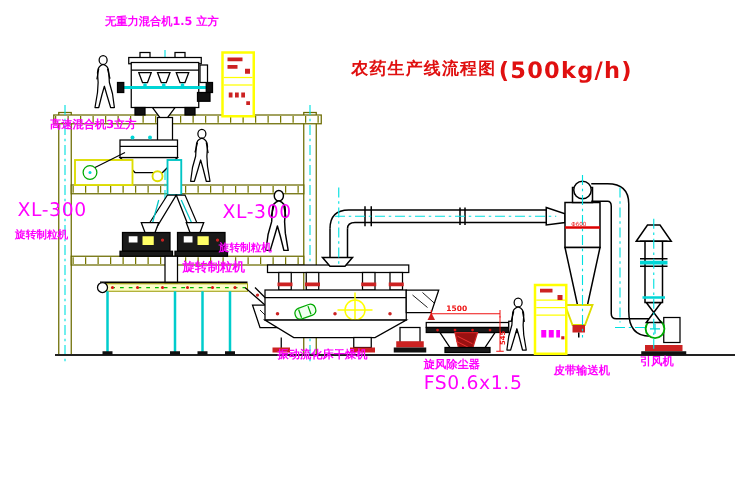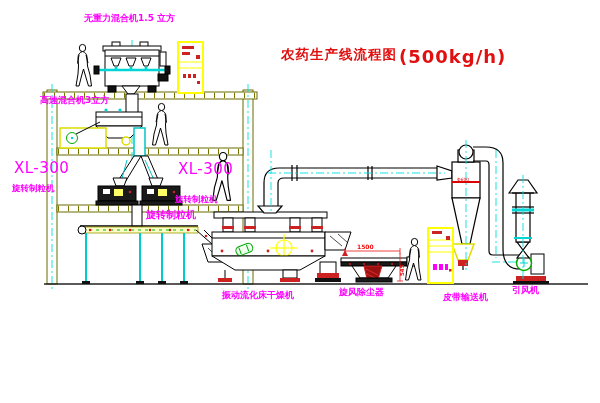--- a/index.html
+++ b/index.html
@@ -308,20 +308,21 @@
   <div class="lbl cn9" style="left:40px;top:96px;">高速混合机3立方</div>
 
   <div class="lbl model" style="left:14px;top:161px;">XL-300</div>
   <div class="lbl cn9" style="left:12px;top:184px;font-size:8.5px;">旋转制粒机</div>
 
   <div class="lbl model" style="left:178px;top:162px;">XL-300</div>
   <div class="lbl cn9" style="left:175px;top:195px;font-size:8.5px;">旋转制粒机</div>
 
   <div class="lbl cn10" style="left:146px;top:210px;">旋转制粒机</div>
 
-  <div class="lbl cn9" style="left:222px;top:291px;">振动流化床干燥机</div>
+  <div class="lbl cn9" style="left:222px;top:280px;">振动流化床干燥机</div>
 
   <div class="lbl cn9" style="left:339px;top:288px;">旋风除尘器</div>
+  <div class="lbl model" style="left:339px;top:299px;">FS0.6x1.5</div>
 
   <div class="lbl cn9" style="left:443px;top:293px;">皮带输送机</div>
   <div class="lbl cn9" style="left:512px;top:286px;">引风机</div>
 
 </div>
 
 </body></html>

